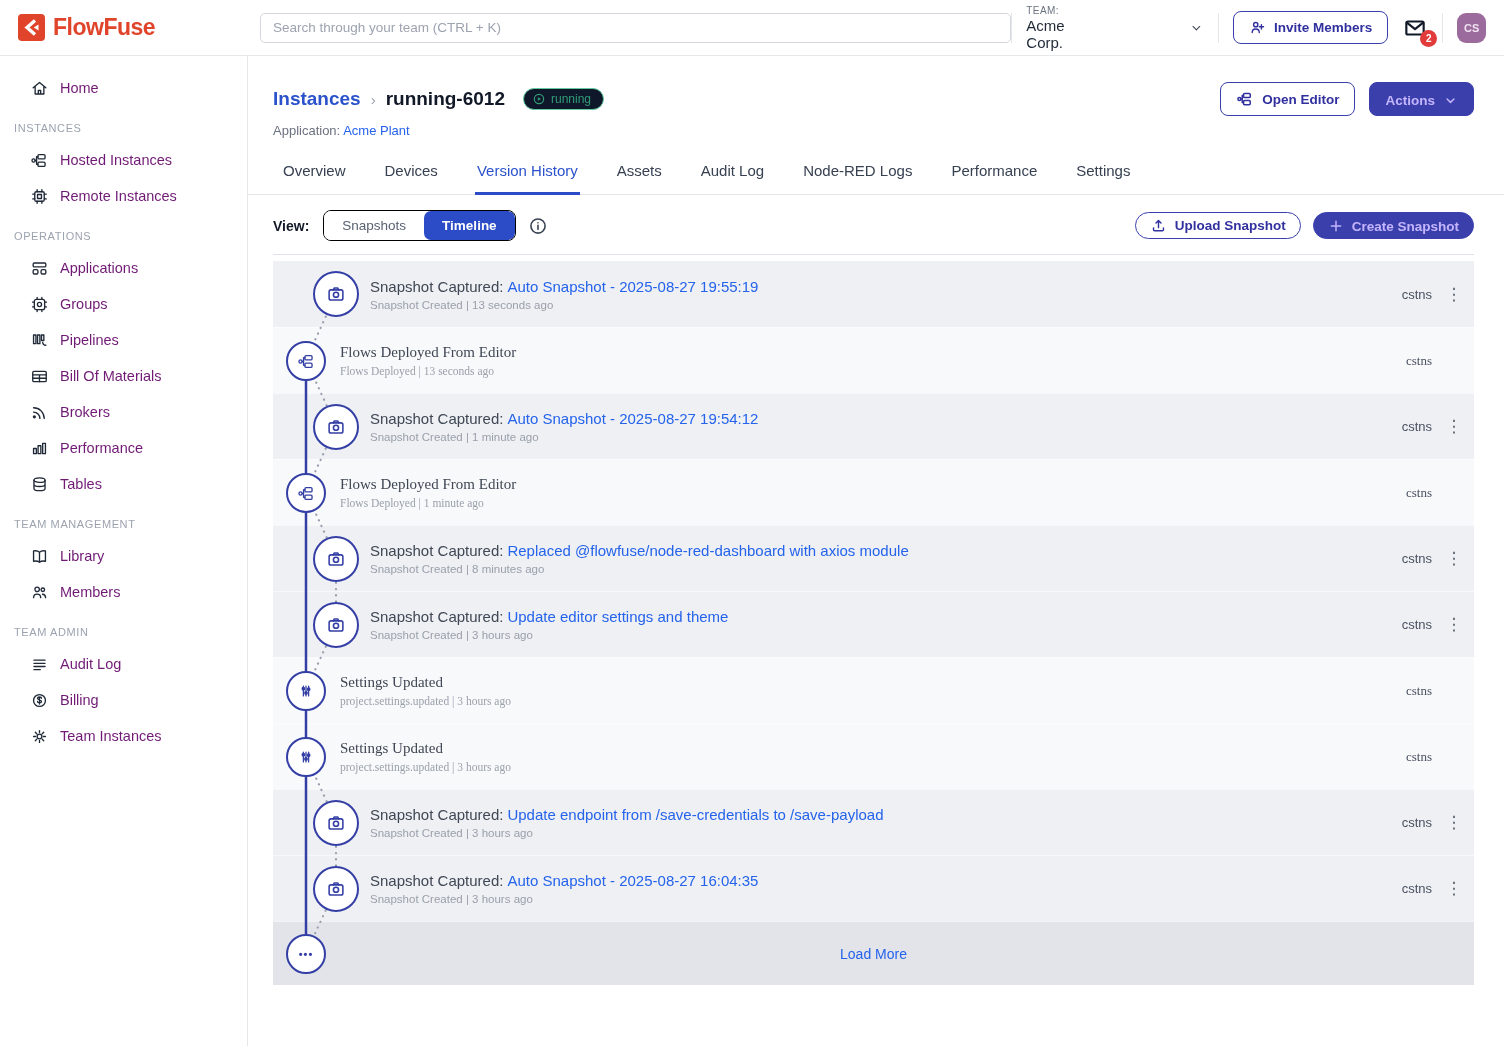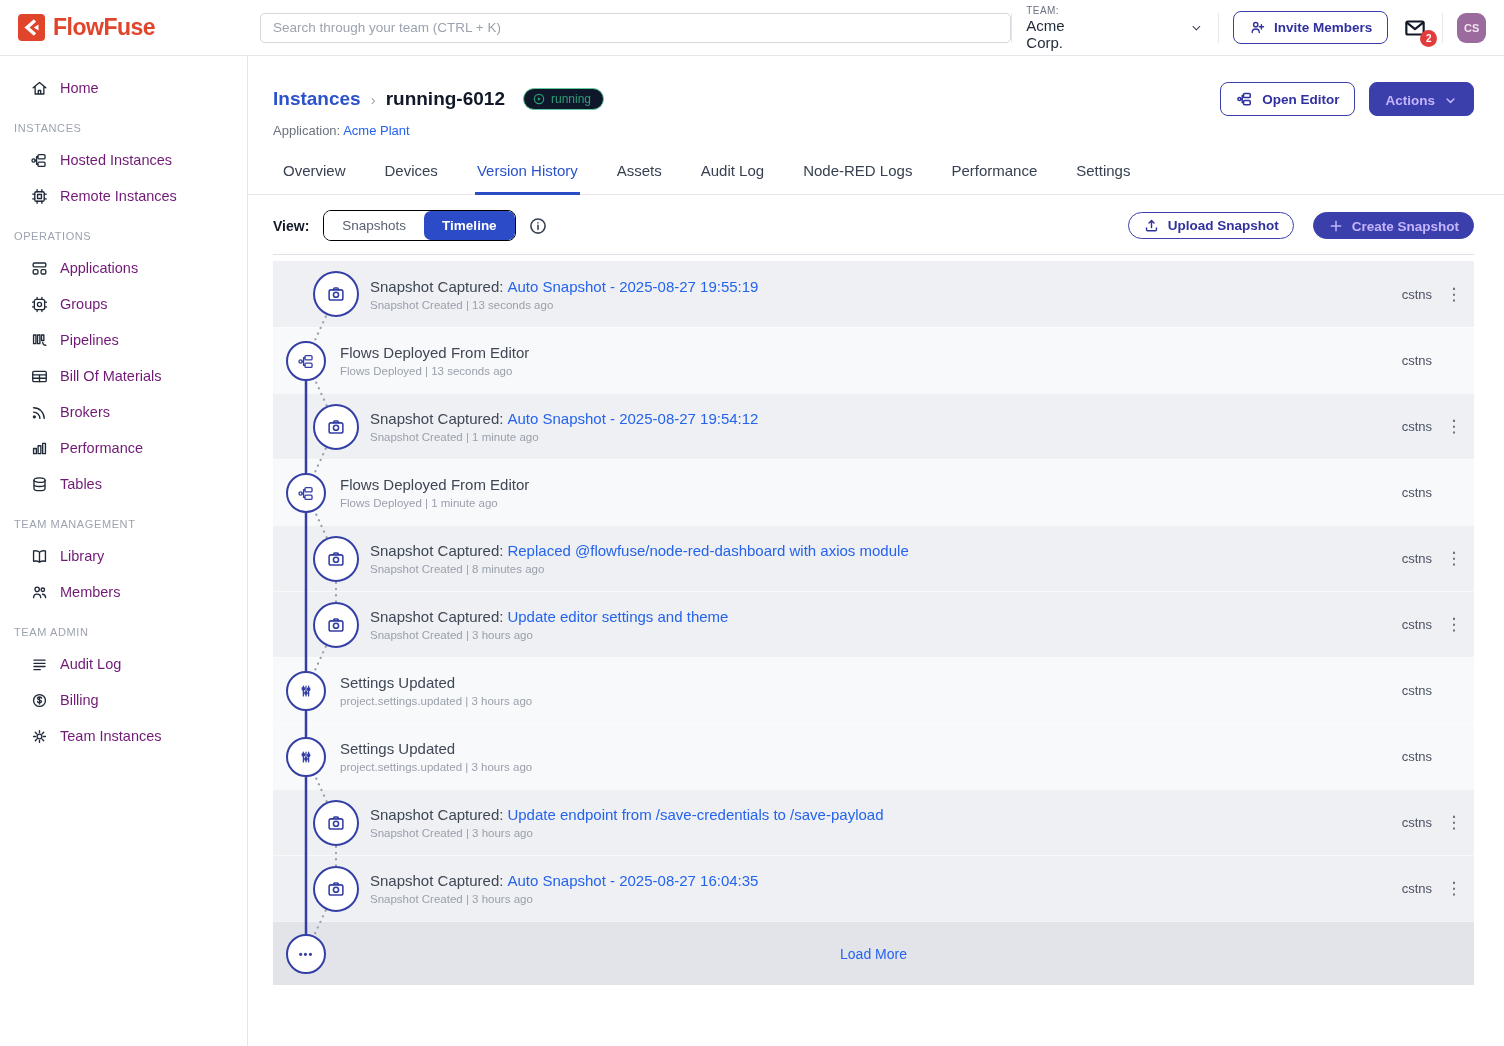--- a/index.html
+++ b/index.html
@@ -61,29 +61,29 @@
   .tab.active { color:#2b52cb; border-bottom-color:#2b4bc7; }
 
   
   .toolbar { display:flex; align-items:center; padding:15px 0 13px; border-bottom:1px solid #dfe2e8; }
   .view-label { font-size:14px; font-weight:bold; color:#111827; margin-right:14px; }
   .toggle { display:flex; border:1px solid #000000; border-radius:8px; overflow:hidden; background:#fff; }
   .toggle .seg { font-size:13.5px; padding:7px 18px; color:#596172; cursor:pointer; background:#fff; border:none; }
   .toggle .seg.active { background:#2b4bc7; color:#fff; border-radius:7px; font-weight:bold; }
   .info-btn { margin-left:12px; display:flex; cursor:pointer; }
   .toolbar-right { margin-left:auto; display:flex; gap:12px; }
-  .btn.sm { border-radius:17px; border-width:1px; padding:4px 14px;margin-left:7px; }
+  .btn.sm { border-radius:17px; border-width:1px; padding:4px 14px; }
 
   
   .tl { position:relative; margin-top:6px; }
   .tl-svg { position:absolute; left:0; top:0; width:90px; height:724px; z-index:1; pointer-events:none; }
   .row { position:relative; height:66px; display:flex; align-items:center; }
   .row + .row { border-top:1px solid rgba(255,255,255,.55); }
   .row.snap { background:#eef0f4; }
-  .row.evt { background:#f8f9fb; }
+  .row.evt { background:#f8f9fb;font-family:Liberation Serif, serif; }
   .node { position:absolute; background:#fff; border:2.5px solid #343fa5; border-radius:50%; display:flex;
     align-items:center; justify-content:center; color:#343fa5; z-index:2; }
   .node.cam { width:46px; height:46px; left:40px; top:10px; }
   .node.axis { width:40px; height:40px; left:13px; top:13px; }
   .row-body { display:flex; flex-direction:column; gap:4px; }
   .row.snap .row-body { margin-left:97px; }
   .row.evt .row-body { margin-left:67px; }
   .row-title { font-size:15px; color:#3f4754; }
   .row-title .pfx { margin-right:4px; }
   .row-meta { font-size:11.5px; color:#9aa0ab; }

